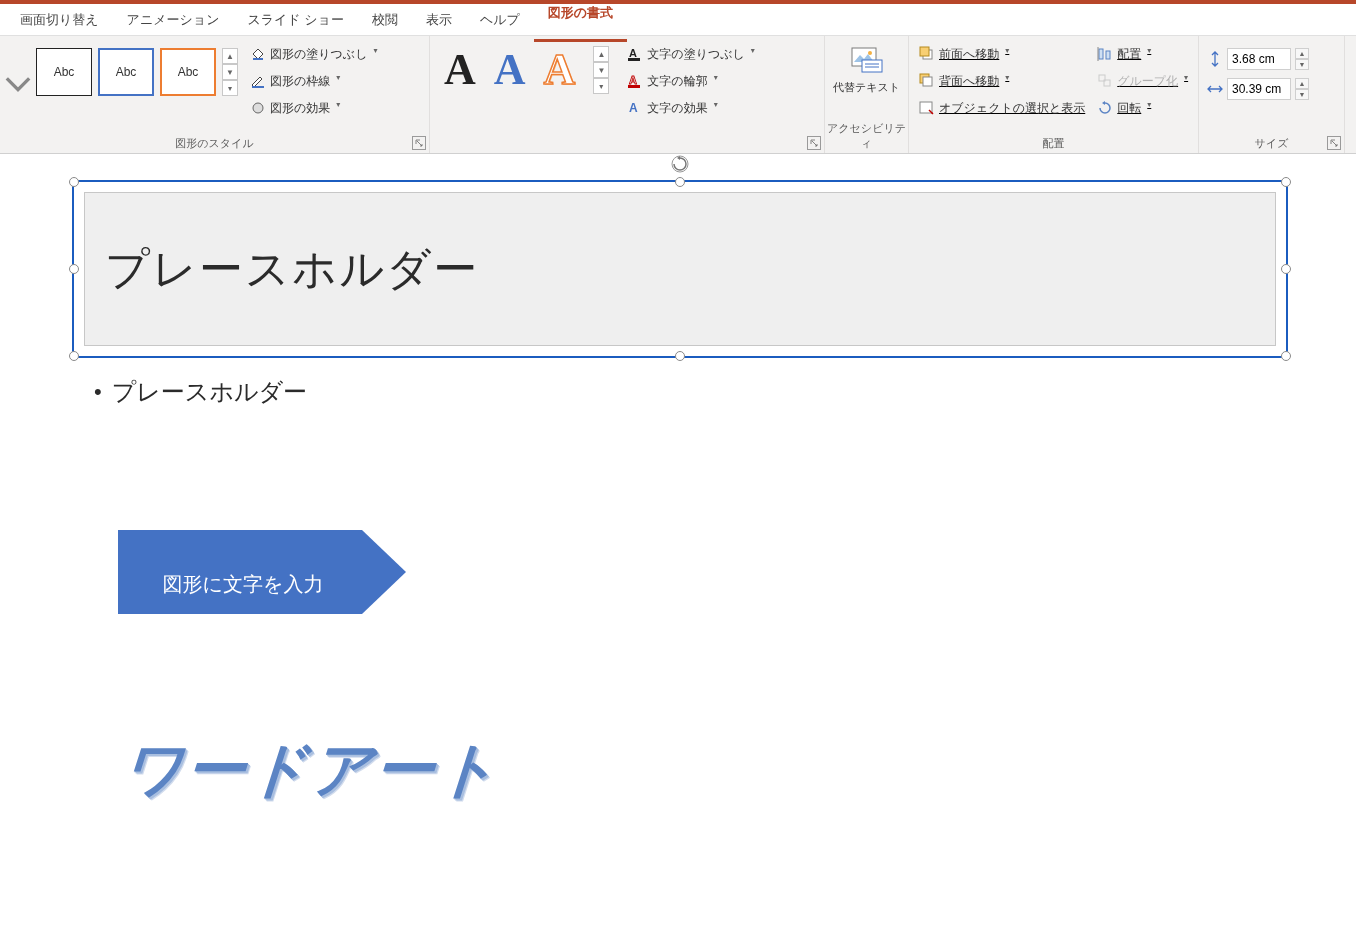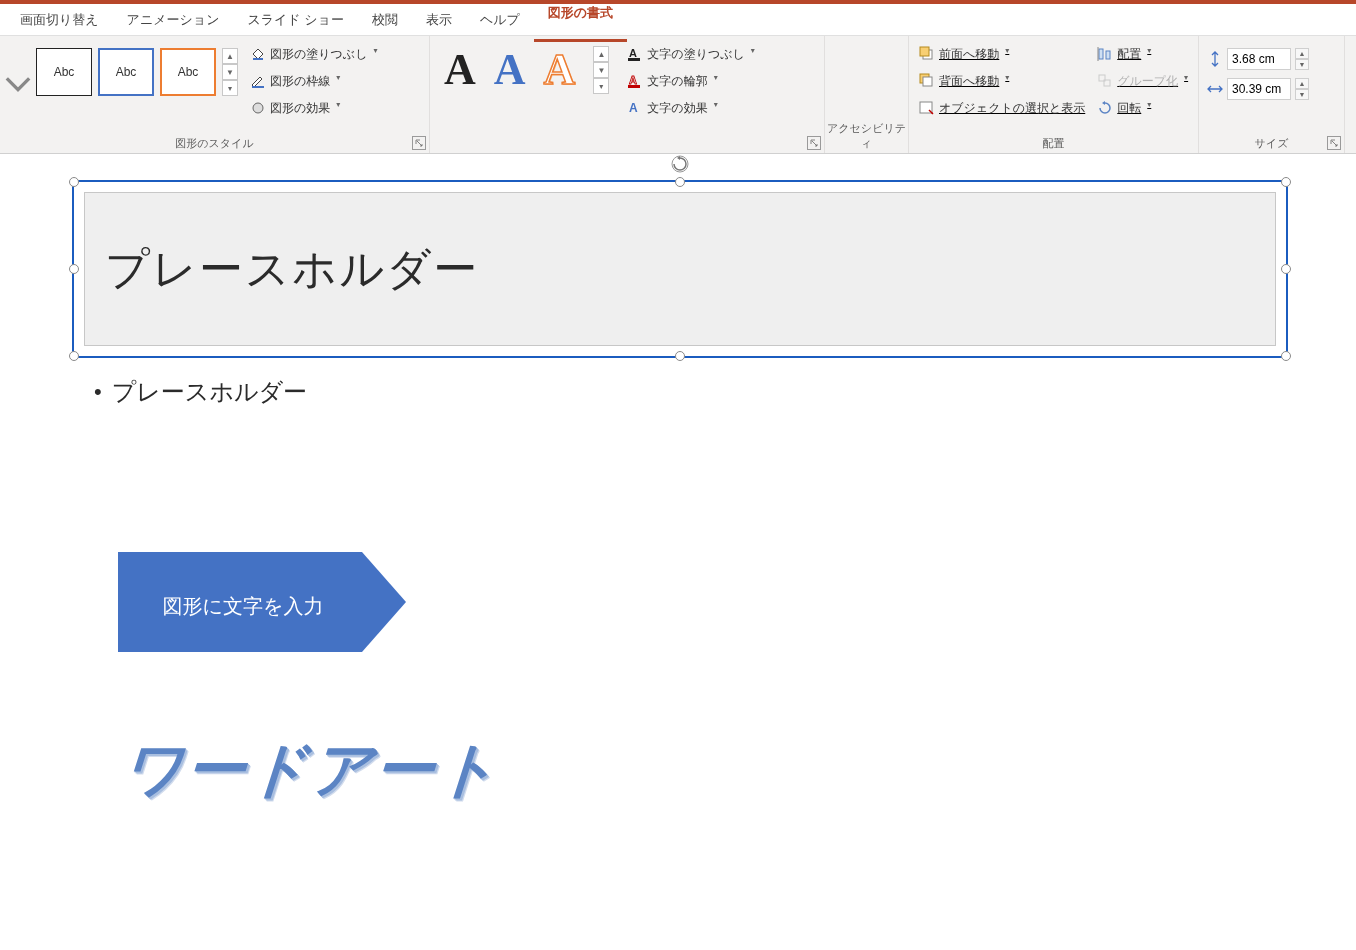--- a/index.html
+++ b/index.html
@@ -242,22 +242,22 @@
 
 .textbox-line {
   position:absolute;
   left:128px; top:330px;
   font-size:22px;
   color:#2b2b2b;
 }
 
 .pentagon {
   position:absolute;
-  left:118px; top:398px;
-  width:288px; height:100px;
+  left:118px; top:376px;
+  width:288px; height:84px;
 }
 .pentagon svg { width:100%; height:100%; }
 .pentagon-text {
   position:absolute;
   left:0; top:0; width:250px; height:108px;
   display:flex; align-items:center; justify-content:center;
   color:#fff; font-size:20px;
 }
 
 .wordart {
@@ -383,20 +383,33 @@
       </div>
     </div>
     <div class="dialog-launcher">
       <svg viewBox="0 0 8 8">
           <path d="M1 1 H5 M1 1 V5 M2 2 L7 7 M5 7 H7 V5" stroke="#666" fill="none" stroke-width="0.8"></path>
         </svg>
     </div>
   </div>
 
   <div class="ribbon-group group-acc">
+    <div class="ribbon-group-body">
+      <div class="acc-btn">
+        <svg viewBox="0 0 34 30">
+          <rect x="2" y="2" width="24" height="18" fill="#fff" stroke="#7a7a7a"></rect>
+          <path d="M4 16 L10 9 L14 13 L18 8 L24 16 Z" fill="#9ec3e6"></path>
+          <circle cx="20" cy="7" r="2" fill="#f4b042"></circle>
+          <rect x="12" y="14" width="20" height="12" fill="#fff" stroke="#4472c4"></rect>
+          <line x1="15" y1="18" x2="29" y2="18" stroke="#4472c4"></line>
+          <line x1="15" y1="21" x2="29" y2="21" stroke="#4472c4"></line>
+        </svg>
+        <span>代替テキスト</span>
+      </div>
+    </div>
     <div class="ribbon-group-label">アクセシビリティ</div>
   </div>
 
   <div class="ribbon-group group-arrange">
     <div class="ribbon-group-body arrange-cols">
       <div class="arrange-col">
         <div class="stack-item">
           <svg viewBox="0 0 16 16">
               <rect x="4" y="4" width="9" height="9" fill="#fff" stroke="#888"></rect>
               <rect x="1" y="1" width="9" height="9" fill="#f8cf73" stroke="#b58a1e"></rect>

